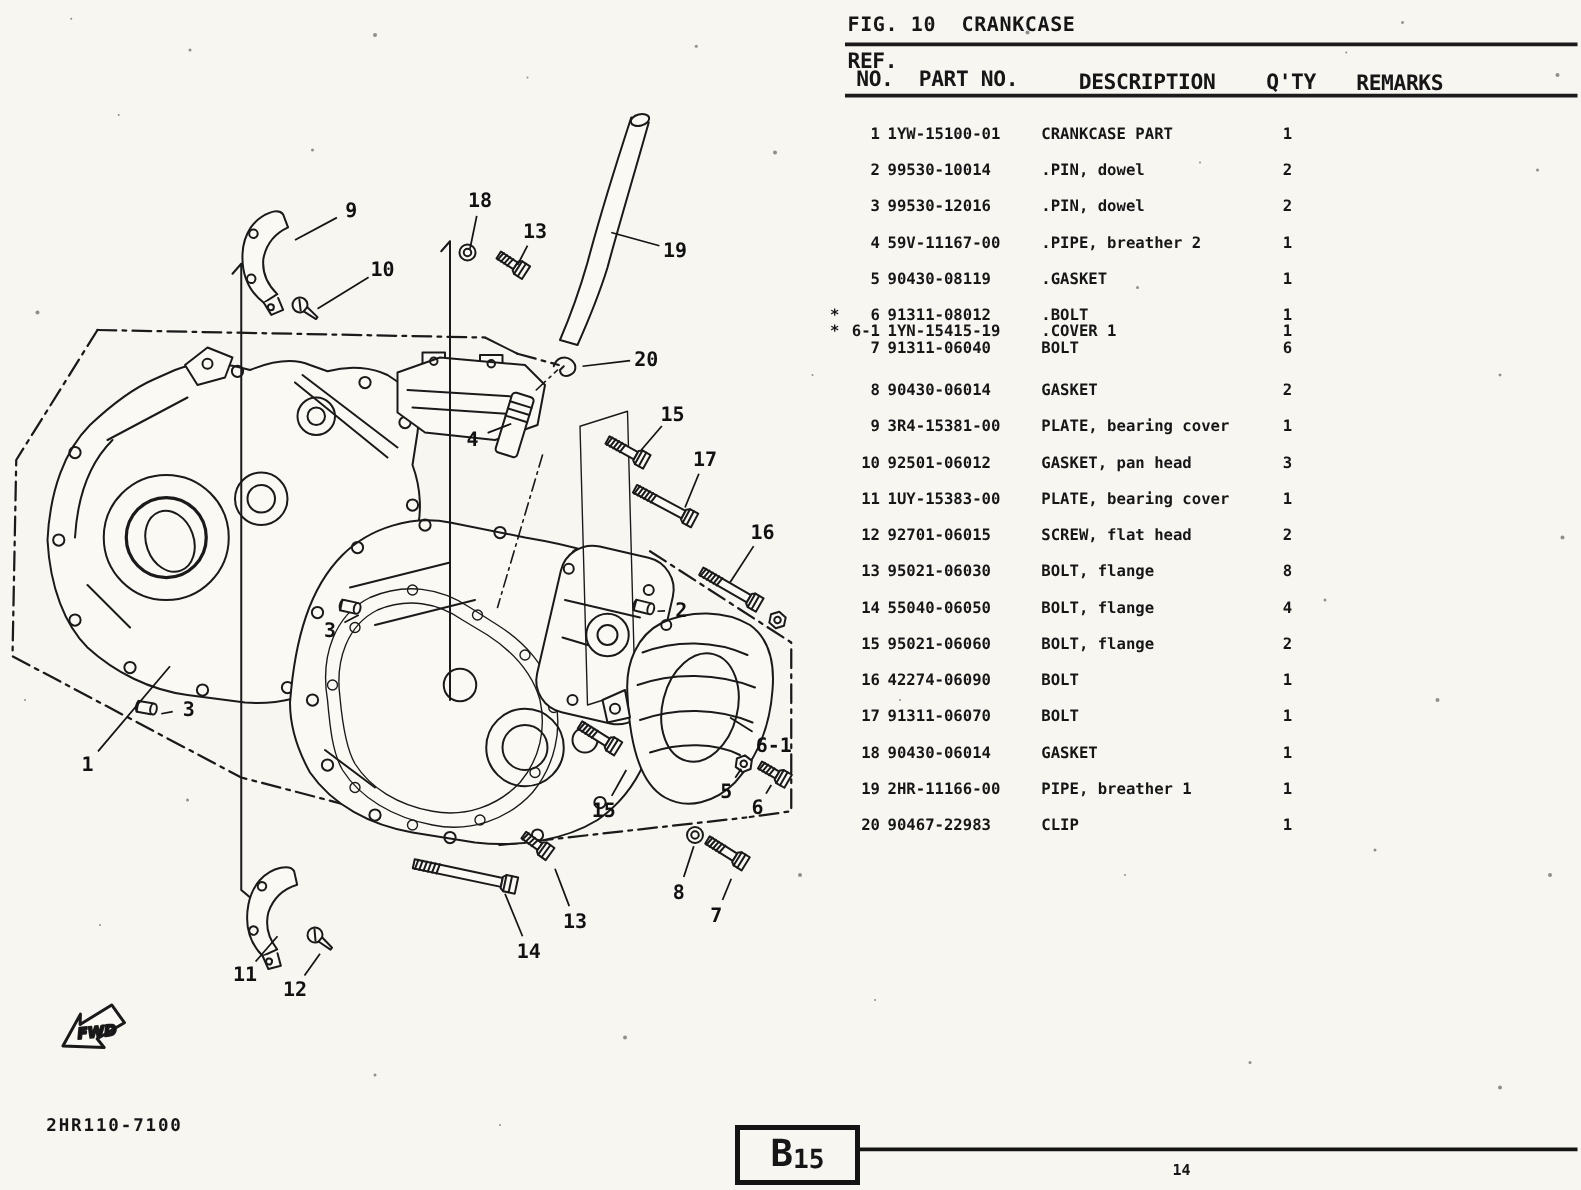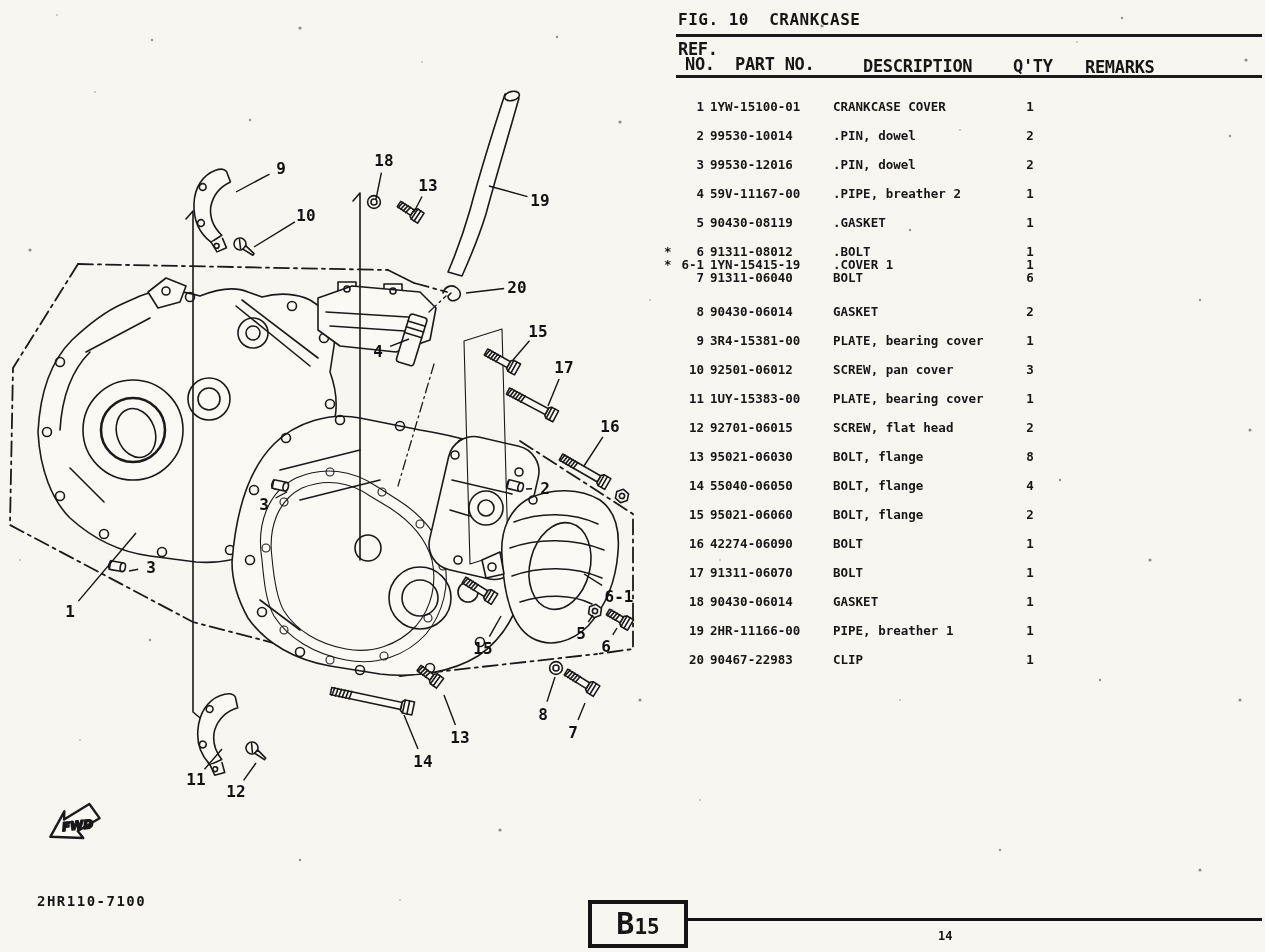--- a/index.html
+++ b/index.html
@@ -367,21 +367,21 @@
   <span class="abs hdr" style="left:863px;top:56px;">DESCRIPTION</span>
   <span class="abs hdr" style="left:1013px;top:56px;text-align:center;">Q'TY</span>
   <span class="abs hdr" style="left:1085px;top:57px;">REMARKS</span>
   <div class="rule" style="left:676px;top:75px;width:586px;"></div>
 
   <div class="t-rows">
       <div class="t-row">
         <span class="c-star"></span>
         <span class="c-ref">1</span>
         <span class="c-part">1YW-15100-01</span>
-        <span class="c-desc">CRANKCASE COVER</span>
+        <span class="c-desc">CRANKCASE PART</span>
         <span class="c-qty">1</span>
       </div>
       <div class="t-row">
         <span class="c-star"></span>
         <span class="c-ref">2</span>
         <span class="c-part">99530-10014</span>
         <span class="c-desc">.PIN, dowel</span>
         <span class="c-qty">2</span>
       </div>
       <div class="t-row">
@@ -437,21 +437,21 @@
         <span class="c-star"></span>
         <span class="c-ref">9</span>
         <span class="c-part">3R4-15381-00</span>
         <span class="c-desc">PLATE, bearing cover</span>
         <span class="c-qty">1</span>
       </div>
       <div class="t-row">
         <span class="c-star"></span>
         <span class="c-ref">10</span>
         <span class="c-part">92501-06012</span>
-        <span class="c-desc">SCREW, pan cover</span>
+        <span class="c-desc">GASKET, pan head</span>
         <span class="c-qty">3</span>
       </div>
       <div class="t-row">
         <span class="c-star"></span>
         <span class="c-ref">11</span>
         <span class="c-part">1UY-15383-00</span>
         <span class="c-desc">PLATE, bearing cover</span>
         <span class="c-qty">1</span>
       </div>
       <div class="t-row">

